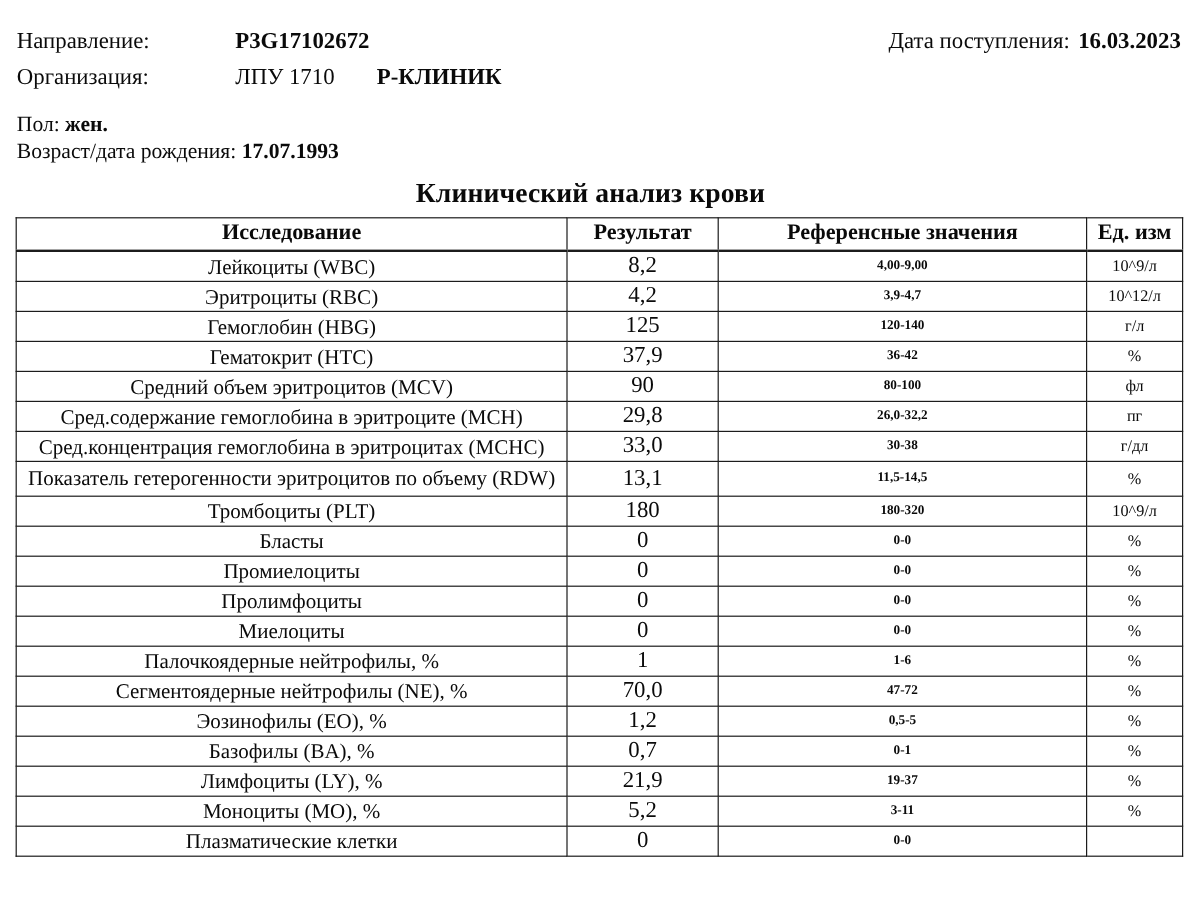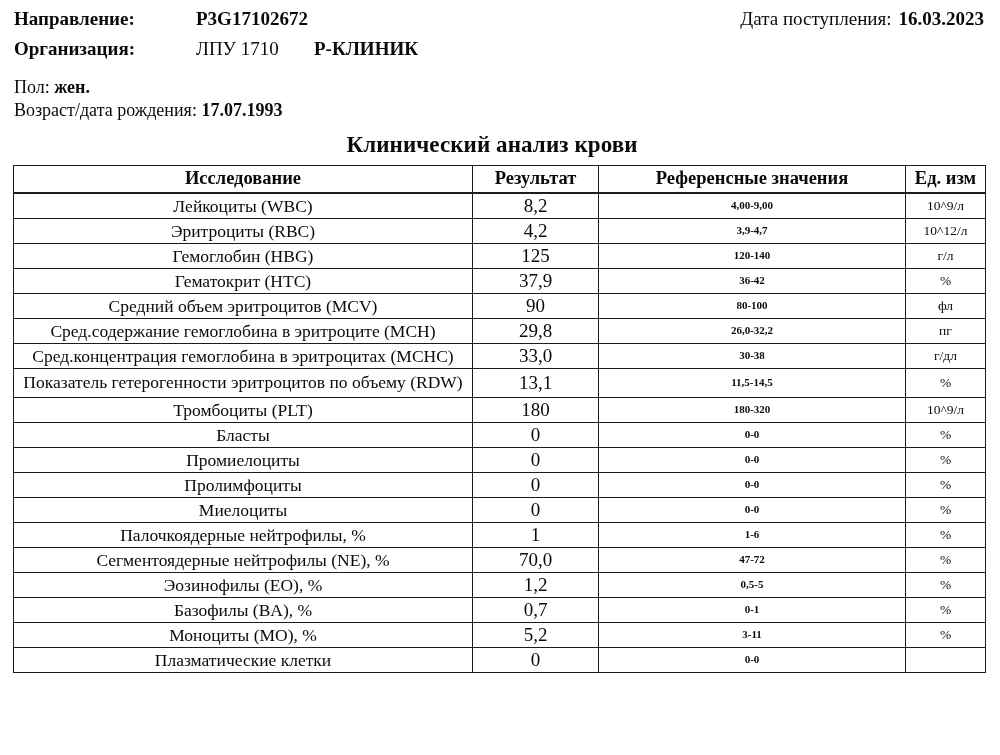--- a/index.html
+++ b/index.html
@@ -43,35 +43,36 @@
     font-size: 19px;
     font-weight: normal;
     white-space: nowrap;
   }
   .hdr-value {
     font-size: 19px;
     font-weight: bold;
     white-space: nowrap;
   }
 
-  .col-label { width: 182px; flex: 0 0 182px; font-weight: bold; }
+  .col-label { width: 182px; flex: 0 0 182px; }
   .col-org-code {
     width: 118px;
     flex: 0 0 118px;
     font-size: 19px;
     font-weight: normal;
     white-space: nowrap;
   }
 
   .hdr-right {
     margin-left: auto;
     display: flex;
     align-items: center;
     gap: 7px;
     padding-right: 2px;
+    margin-top: 16px;
   }
 
   .person-block {
     margin-top: 18px;
     line-height: 1.28;
   }
   .person-line {
     font-size: 18px;
     white-space: nowrap;
   }
@@ -307,20 +308,26 @@
             <td class="ref">0,5-5</td>
             <td class="unit">%</td>
           </tr>
           <tr>
             <td class="study">Базофилы (BA), %</td>
             <td class="result">0,7</td>
             <td class="ref">0-1</td>
             <td class="unit">%</td>
           </tr>
           <tr>
+            <td class="study">Лимфоциты (LY), %</td>
+            <td class="result">21,9</td>
+            <td class="ref">19-37</td>
+            <td class="unit">%</td>
+          </tr>
+          <tr>
             <td class="study">Моноциты (MO), %</td>
             <td class="result">5,2</td>
             <td class="ref">3-11</td>
             <td class="unit">%</td>
           </tr>
           <tr>
             <td class="study">Плазматические клетки</td>
             <td class="result">0</td>
             <td class="ref">0-0</td>
             <td class="unit"></td>

